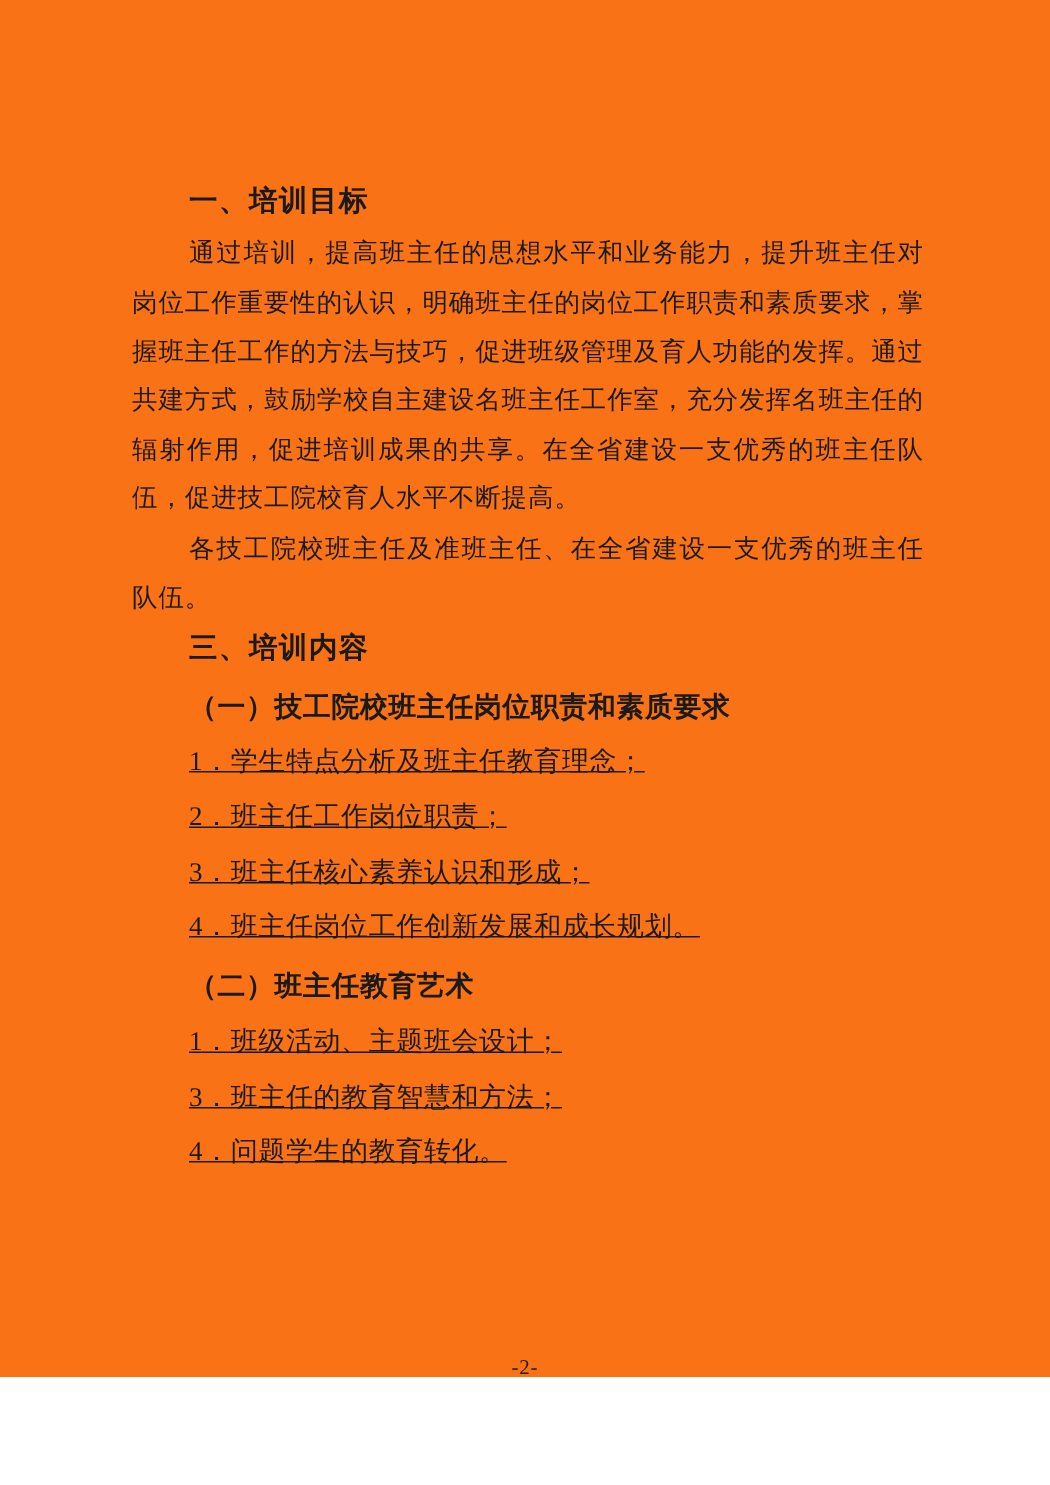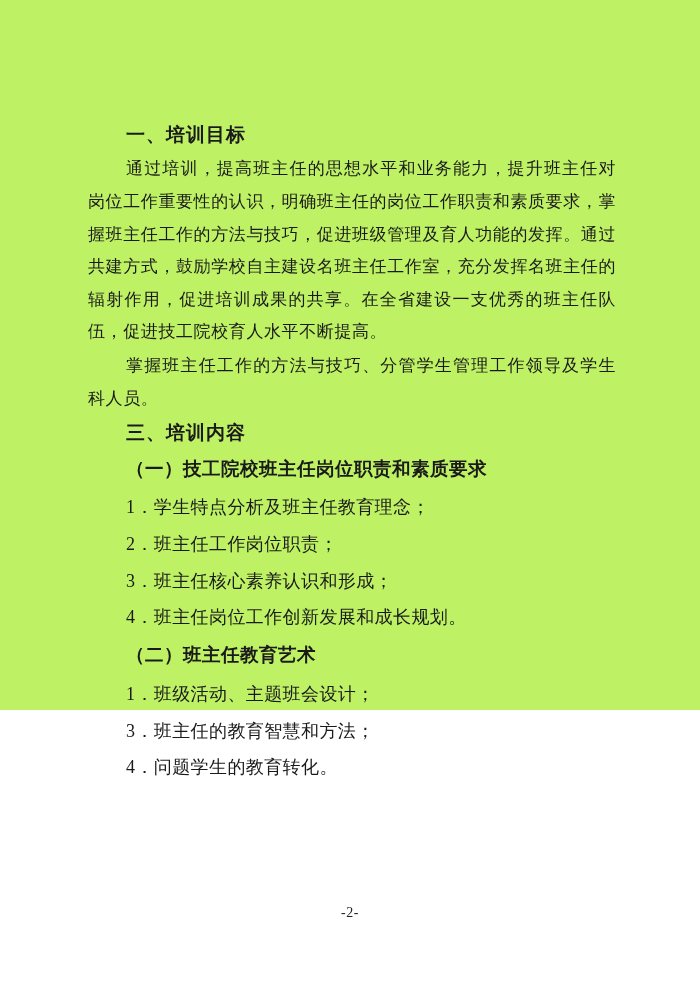--- a/index.html
+++ b/index.html
@@ -13,22 +13,22 @@
     font-family: "Liberation Serif", "DejaVu Serif", serif;
     color: #1a1a1a;
     position: relative;
     overflow: hidden;
   }
   .page {
     position: absolute;
     left: 0;
     top: 0;
     width: 700px;
-    height: 710px;
-    background: #bef264;
+    height: 918px;
+    background: #f97316;
   }
   .content {
     position: absolute;
     left: 88px;
     top: 118px;
     width: 528px;
   }
   .heading1 {
     font-size: 19px;
     font-weight: bold;
@@ -38,58 +38,59 @@
     margin: 0 0 2px 0;
     font-family: "Liberation Sans", "DejaVu Sans", sans-serif;
   }
   .heading2 {
     font-size: 18.5px;
     font-weight: bold;
     line-height: 1.8;
     letter-spacing: 0.5px;
     text-indent: 38px;
     margin: 4px 0 2px 0;
-    font-family: Liberation Mono, monospace;
+    font-family: Liberation Sans, sans-serif;
   }
   .para {
     font-size: 17px;
     line-height: 1.92;
     letter-spacing: 0.6px;
     text-indent: 38px;
     margin: 0 0 1px 0;
     text-align: justify;
     text-justify: inter-ideograph;
   }
   .listitem {
     font-size: 18px;
     line-height: 2.05;
     letter-spacing: 0.4px;
     text-indent: 38px;
     margin: 0;
+    text-decoration: underline;
   }
   .footer {
     position: absolute;
     left: 0;
     top: 905px;
     width: 700px;
     text-align: center;
     font-size: 14px;
     font-family: "Liberation Serif", "DejaVu Serif", serif;
     color: #222;
     letter-spacing: 0.5px;
   }
 </style>
 </head>
 <body>
 
 <div class="page">
   <div class="content" id="body-content">
       <p class="heading1">一、培训目标</p>
       <p class="para">通过培训，提高班主任的思想水平和业务能力，提升班主任对岗位工作重要性的认识，明确班主任的岗位工作职责和素质要求，掌握班主任工作的方法与技巧，促进班级管理及育人功能的发挥。通过共建方式，鼓励学校自主建设名班主任工作室，充分发挥名班主任的辐射作用，促进培训成果的共享。在全省建设一支优秀的班主任队伍，促进技工院校育人水平不断提高。</p>
-      <p class="para">掌握班主任工作的方法与技巧、分管学生管理工作领导及学生科人员。</p>
+      <p class="para">各技工院校班主任及准班主任、在全省建设一支优秀的班主任队伍。</p>
       <p class="heading1">三、培训内容</p>
       <p class="heading2">（一）技工院校班主任岗位职责和素质要求</p>
       <p class="listitem">1．学生特点分析及班主任教育理念；</p>
       <p class="listitem">2．班主任工作岗位职责；</p>
       <p class="listitem">3．班主任核心素养认识和形成；</p>
       <p class="listitem">4．班主任岗位工作创新发展和成长规划。</p>
       <p class="heading2">（二）班主任教育艺术</p>
       <p class="listitem">1．班级活动、主题班会设计；</p>
       <p class="listitem">3．班主任的教育智慧和方法；</p>
       <p class="listitem">4．问题学生的教育转化。</p>

